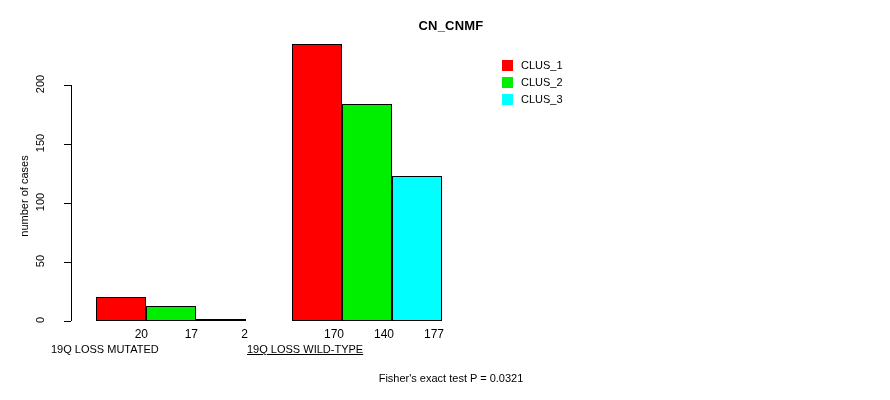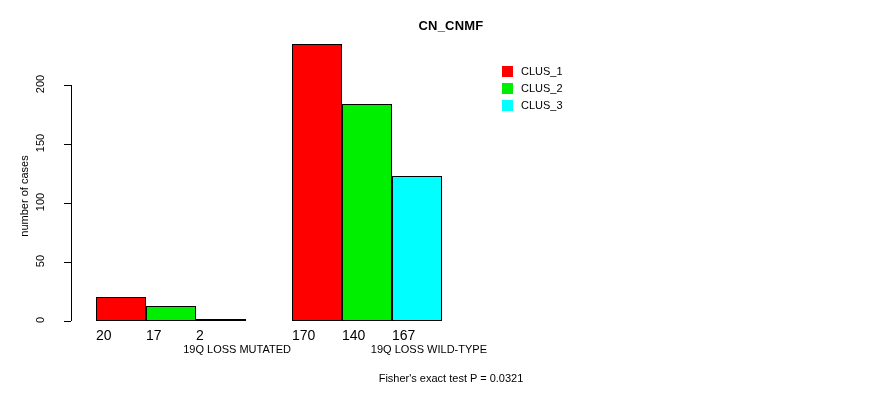--- a/index.html
+++ b/index.html
@@ -69,39 +69,39 @@
     transform-origin: center center;
   }
   
   .bar {
     position: absolute;
     box-sizing: border-box;
     border: 1px solid #000000;
   }
   .bar-value {
     position: absolute;
-    font-size: 14px;
-    text-align: left;
+    font-size: 12px;
+    text-align: right;
     width: 52px;
   }
   .group-label {
     position: absolute;
     font-size: 11px;
-    text-align: right;
+    text-align: left;
     white-space: nowrap;
   }
   
   #legend {
     position: absolute;
     left: 488px;
     top: 60px;
   }
   .legend-row {
     display: flex;
-    align-items: flex-end;
+    align-items: flex-start;
     height: 17px;
     padding-left: 8px;
   }
   .legend-swatch {
     width: 11px;
     height: 11px;
     margin-right: 8px;
     box-sizing: border-box;
   }
   .legend-label {
@@ -147,26 +147,26 @@
       <div class="bar-value" style="left: 90px; top: 327px;">20</div>
       <div class="bar" style="left: 140px; width: 50px; height: 15.34px; top: 305.66px; background: rgb(0, 238, 0);"></div>
       <div class="bar-value" style="left: 140px; top: 327px;">17</div>
       <div class="bar" style="left: 190px; width: 50px; height: 2.36px; top: 318.64px; background: rgb(0, 255, 255);"></div>
       <div class="bar-value" style="left: 190px; top: 327px;">2</div>
       <div class="bar" style="left: 286px; width: 50px; height: 277.3px; top: 43.7px; background: rgb(255, 0, 0);"></div>
       <div class="bar-value" style="left: 286px; top: 327px;">170</div>
       <div class="bar" style="left: 336px; width: 50px; height: 217.12px; top: 103.88px; background: rgb(0, 238, 0);"></div>
       <div class="bar-value" style="left: 336px; top: 327px;">140</div>
       <div class="bar" style="left: 386px; width: 50px; height: 145.14px; top: 175.86px; background: rgb(0, 255, 255);"></div>
-      <div class="bar-value" style="left: 386px; top: 327px;">167</div>
+      <div class="bar-value" style="left: 386px; top: 327px;">177</div>
     </div>
 
   <div id="group-labels">
       <div class="group-label" style="left: 45px; width: 240px; top: 343px;">19Q LOSS MUTATED</div>
-      <div class="group-label" style="left: 241px; width: 240px; top: 343px;">19Q LOSS WILD-TYPE</div>
+      <div class="group-label" style="left: 241px; width: 240px; top: 343px; text-decoration: underline;">19Q LOSS WILD-TYPE</div>
     </div>
 
   <div id="legend">
       <div class="legend-row">
         <span class="legend-swatch" style="background: rgb(255, 0, 0);"></span>
         <span class="legend-label">CLUS_1</span>
       </div>
       <div class="legend-row">
         <span class="legend-swatch" style="background: rgb(0, 238, 0);"></span>
         <span class="legend-label">CLUS_2</span>

